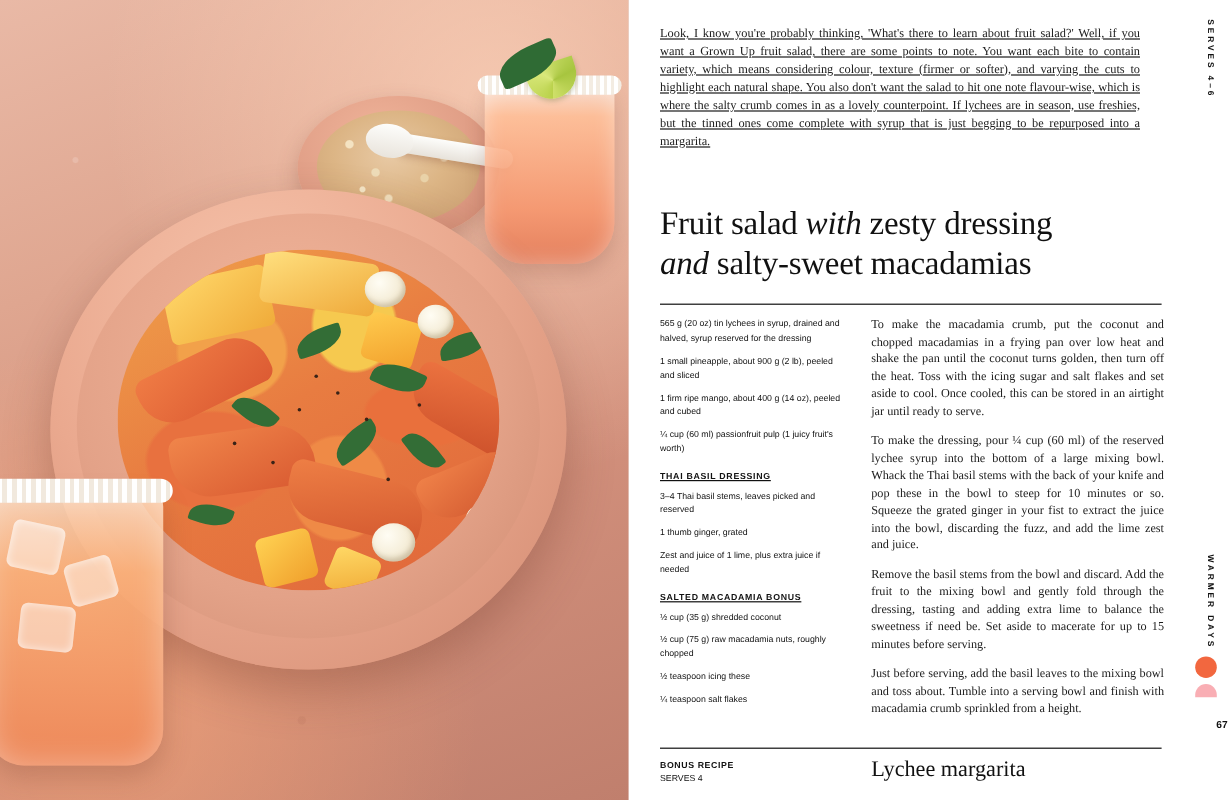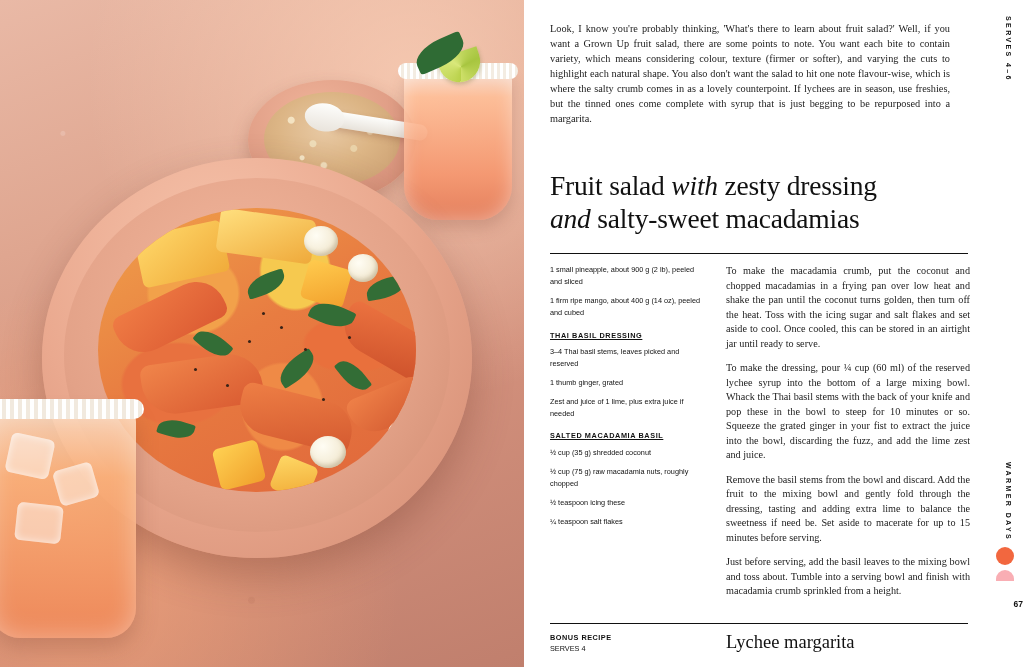--- a/index.html
+++ b/index.html
@@ -169,20 +169,21 @@
     background:#fff;
     padding: 18px 30px 16px 26px;
   }
   .intro {
     font-size: 10.3px;
     line-height: 1.45;
     color:#1b1b1b;
     text-align: justify;
     width: 400px;
     margin-top: 4px;
+    text-decoration: underline;
   }
   .serves-vert {
     position:absolute;
     right: 12px;
     top: 16px;
     writing-mode: vertical-rl;
     font-family: "Liberation Sans", sans-serif;
     font-size: 7px;
     letter-spacing: 2.4px;
     font-weight: 700;
@@ -348,29 +349,31 @@
 
     <h1 class="title">
       <span>Fruit salad </span><em>with</em><span> zesty dressing</span><br>
       <em>and</em><span> salty-sweet macadamias</span>
     </h1>
 
     <div class="rule"></div>
 
     <div class="cols">
       <div class="col-left">
+        <p>565 g (20 oz) tin lychees in syrup, drained and halved, syrup reserved for the dressing</p>
         <p>1 small pineapple, about 900 g (2 lb), peeled and sliced</p>
         <p>1 firm ripe mango, about 400 g (14 oz), peeled and cubed</p>
+        <p>¼ cup (60 ml) passionfruit pulp (1 juicy fruit's worth)</p>
 
         <p class="subhead">THAI BASIL DRESSING</p>
         <p>3–4 Thai basil stems, leaves picked and reserved</p>
         <p>1 thumb ginger, grated</p>
         <p>Zest and juice of 1 lime, plus extra juice if needed</p>
 
-        <p class="subhead">SALTED MACADAMIA BASIL</p>
+        <p class="subhead">SALTED MACADAMIA BONUS</p>
         <p>½ cup (35 g) shredded coconut</p>
         <p>½ cup (75 g) raw macadamia nuts, roughly chopped</p>
         <p>½ teaspoon icing these</p>
         <p>¼ teaspoon salt flakes</p>
       </div>
 
       <div class="col-right">
         <p>To make the macadamia crumb, put the coconut and chopped macadamias in a frying pan over low heat and shake the pan until the coconut turns golden, then turn off the heat. Toss with the icing sugar and salt flakes and set aside to cool. Once cooled, this can be stored in an airtight jar until ready to serve.</p>
         <p>To make the dressing, pour ¼ cup (60 ml) of the reserved lychee syrup into the bottom of a large mixing bowl. Whack the Thai basil stems with the back of your knife and pop these in the bowl to steep for 10 minutes or so. Squeeze the grated ginger in your fist to extract the juice into the bowl, discarding the fuzz, and add the lime zest and juice.</p>
         <p>Remove the basil stems from the bowl and discard. Add the fruit to the mixing bowl and gently fold through the dressing, tasting and adding extra lime to balance the sweetness if need be. Set aside to macerate for up to 15 minutes before serving.</p>

